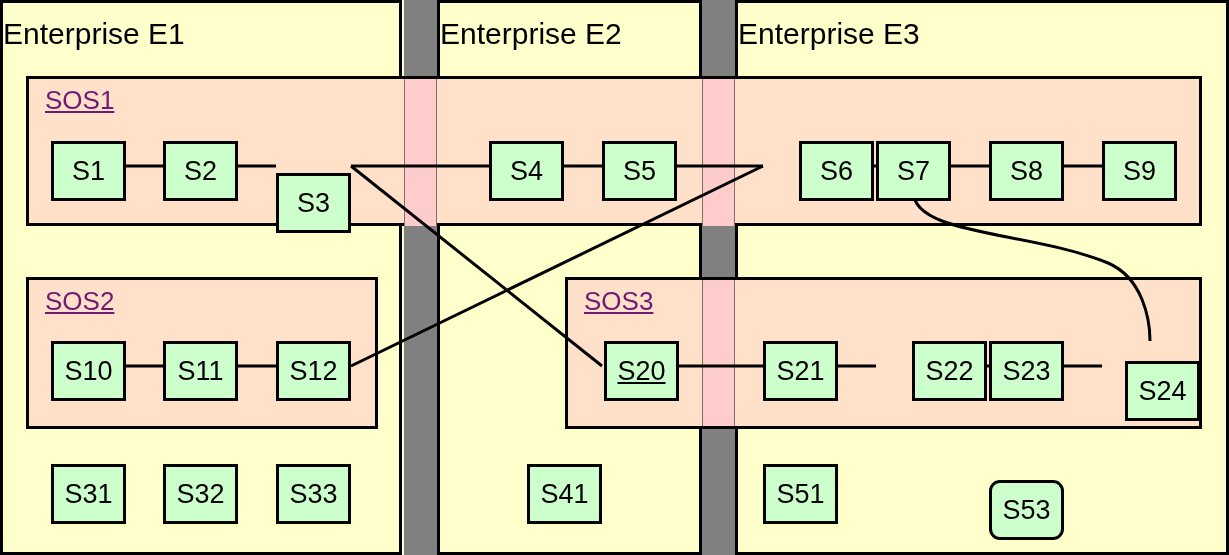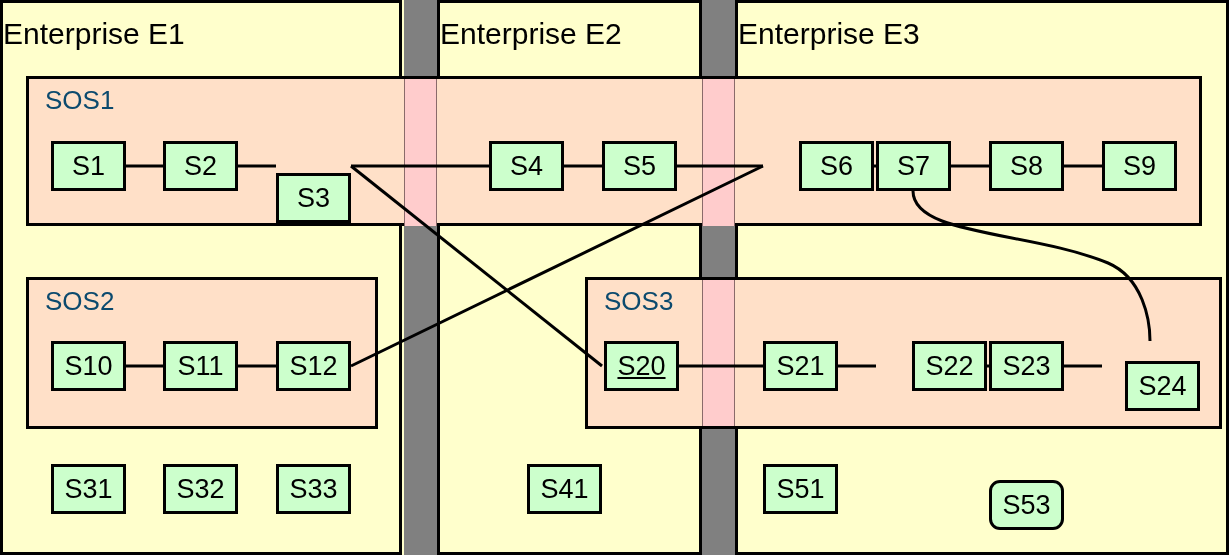--- a/index.html
+++ b/index.html
@@ -49,27 +49,28 @@
     position:absolute;
     background:#ffe0c8;
     border:3px solid #000000;
     box-sizing:border-box;
     z-index:3;
   }
   .sos-title{
     position:absolute;
     left:16px;top:6px;
     font-size:26px;
-    color:#0c4a6e;
+    color:#701a75;
     white-space:nowrap;
+    text-decoration:underline;
   }
   
   .sysbox{
     position:absolute;
-    width:75px;height:50px;
+    width:75px;height:60px;
     background:#ccffcc;
     border:3px solid #000000;
     box-sizing:border-box;
     display:flex;align-items:center;justify-content:center;
     font-size:27px;
     color:#000;
     z-index:8;
     line-height:1;
   }
   
@@ -107,21 +108,21 @@
   <div class="separator" style="left:702px;width:33px;"></div>
 
   <div class="sos" style="left:26px;top:76px;width:1176px;height:150px;">
     <div class="sos-title">SOS1</div>
   </div>
 
   <div class="sos" style="left:26px;top:277px;width:352px;height:152px;">
     <div class="sos-title">SOS2</div>
   </div>
 
-  <div class="sos" style="left:565px;top:277px;width:637px;height:152px;margin-left:20px;">
+  <div class="sos" style="left:565px;top:277px;width:637px;height:152px;">
     <div class="sos-title">SOS3</div>
   </div>
 
   <div class="sep-pink" style="left:404px;top:79px;width:33px;height:147px;"></div>
   <div class="sep-pink" style="left:702px;top:79px;width:33px;height:147px;"></div>
   <div class="sep-pink" style="left:702px;top:280px;width:33px;height:146px;"></div>
 
   <svg id="links" viewBox="0 0 1229 555">
 
     <line x1="126" y1="166" x2="163" y2="166" stroke="#000" stroke-width="3"></line>

